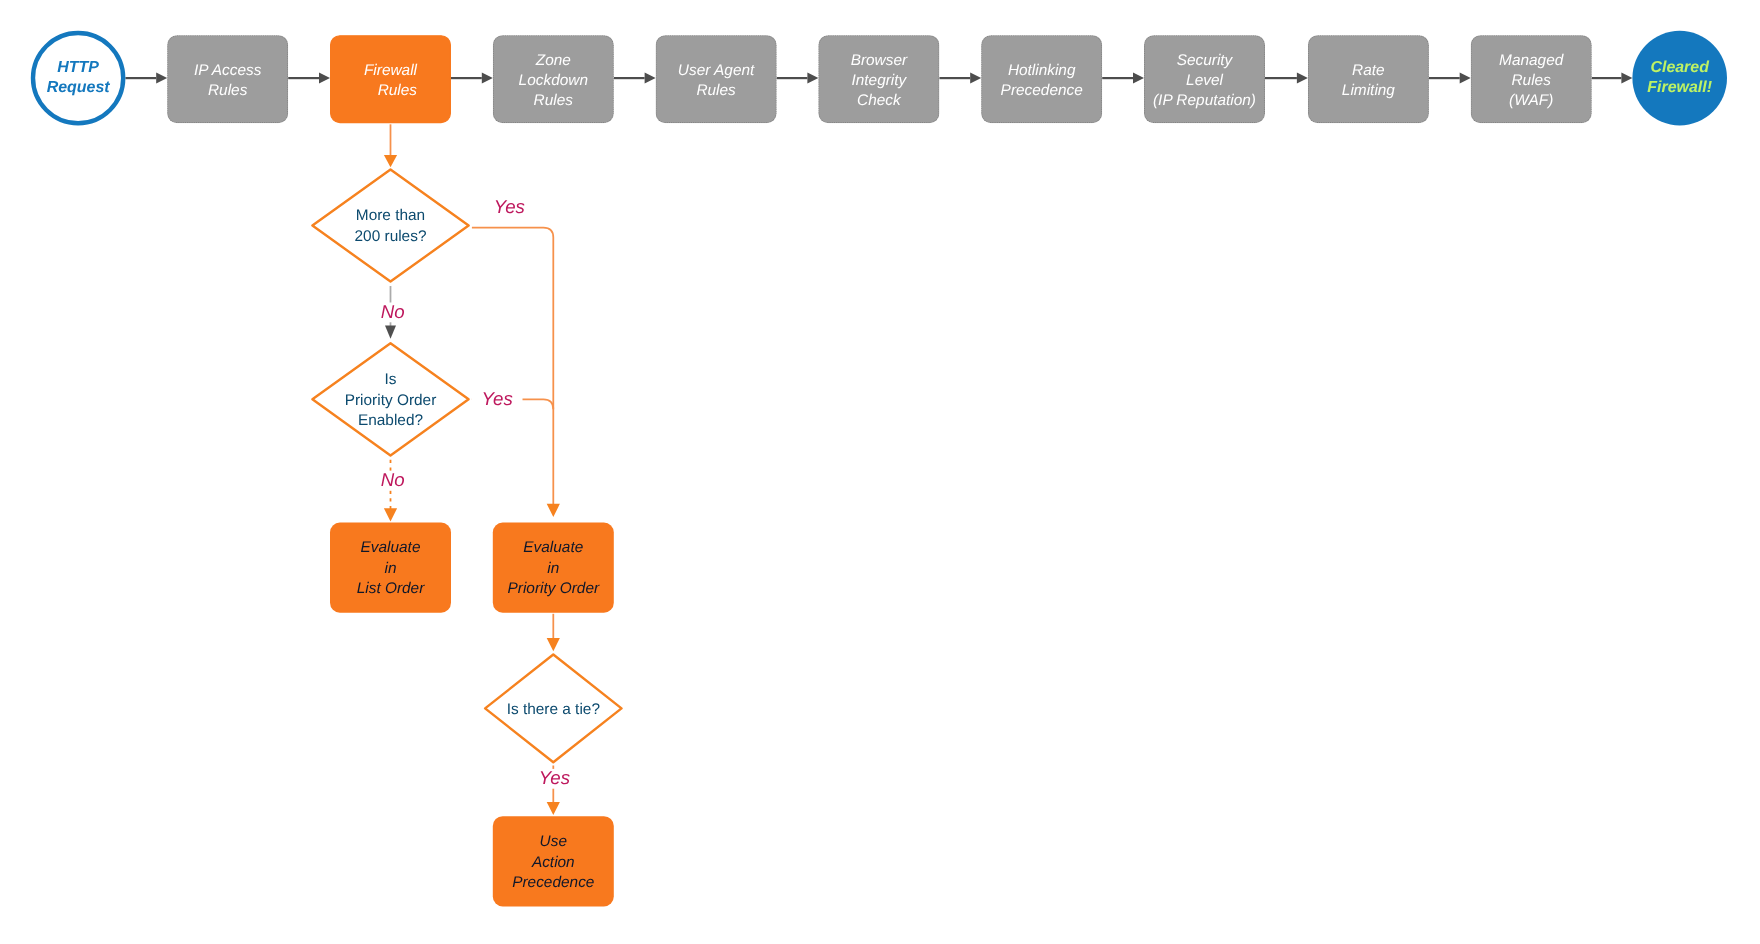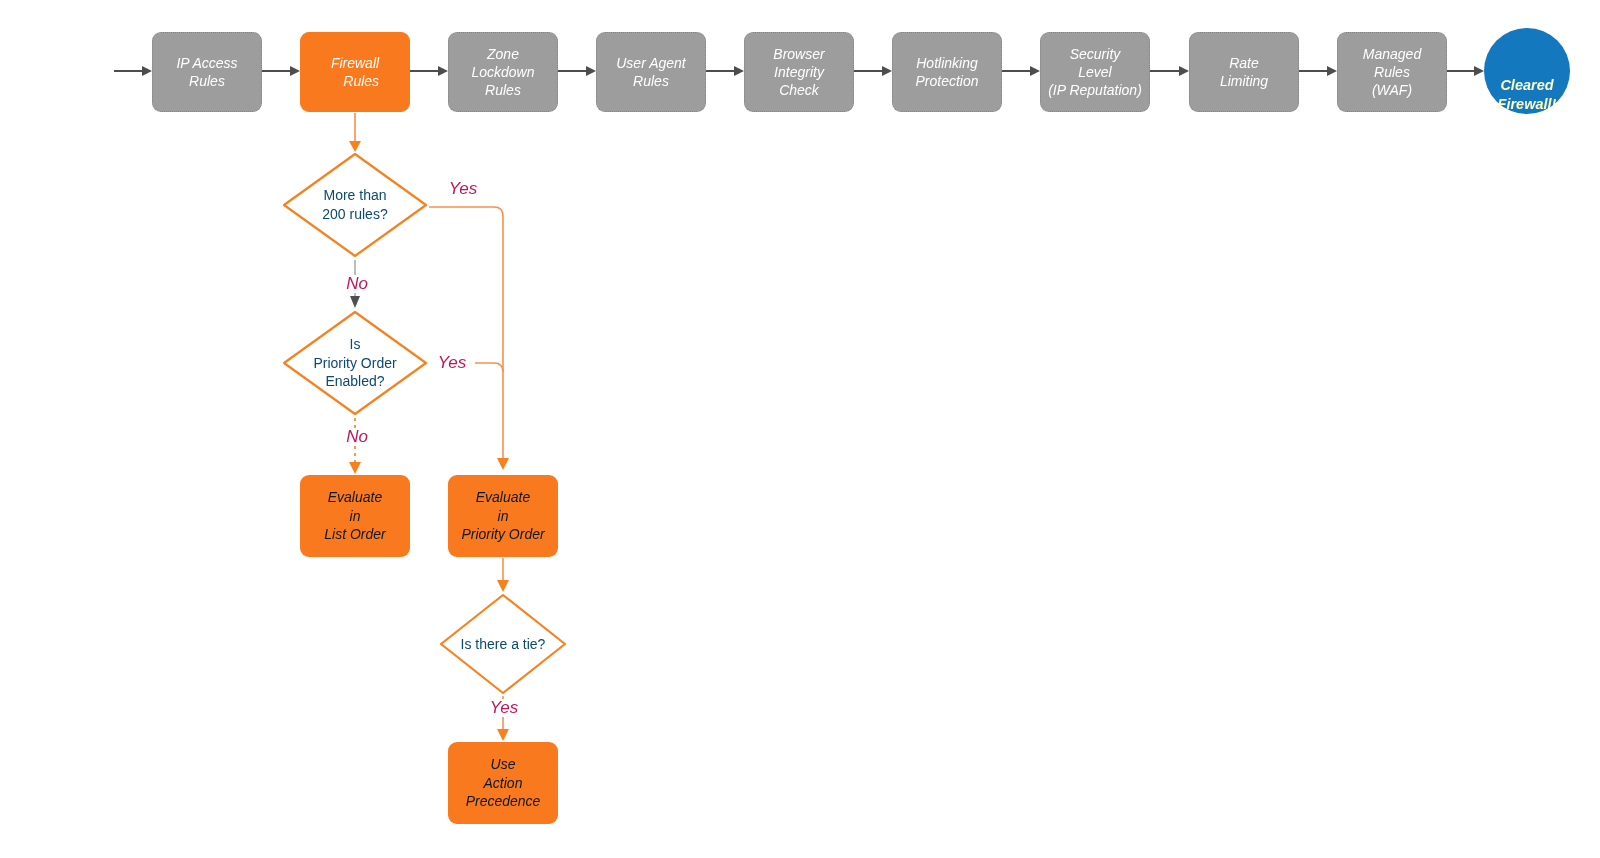--- a/index.html
+++ b/index.html
@@ -21,21 +21,21 @@
   .proc.highlight { background:#F8791E; border:1px solid #F8791E;text-align:right; }
   .action {
     width:110px; height:82px; border-radius:9px;
     background:#F8791E; color:#0f172a; font-style:italic; font-size:14px; line-height:1.35;
   }
   .circle {
     width:86px; height:86px; border-radius:50%;
     font-weight:bold; font-style:italic; font-size:14.5px; line-height:1.3;
   }
   .circle.start { background:#ffffff; border:4px solid #1478BE; color:#1478BE; }
-  .circle.end   { background:#1478BE; color:#fef9c3;align-items:flex-end; }
+  .circle.end   { background:#1478BE; color:#bef264; }
   .diamond .shape { position:absolute; left:0; top:0; }
   .diamond .label { position:relative; color:#0c4a6e; font-size:14px; line-height:1.35; }
   .edge-label {
     position:absolute; z-index:2; background:#ffffff; color:#be185d;
     font-style:italic; font-size:17px; line-height:18px; text-align:center; padding:0 2px;
   }
 </style>
 </head>
 <body>
 
@@ -106,20 +106,24 @@
     <g>
       <line x1="503" y1="558" x2="503" y2="581" stroke="#F6914B" stroke-width="1.6"></line>
       <polygon points="497,580 509,580 503,592" fill="#F6821F"></polygon>
     </g>
     <g>
       <line x1="503" y1="696" x2="503" y2="730" stroke="#F6914B" stroke-width="1.6"></line>
       <polygon points="497,729 509,729 503,741" fill="#F6821F"></polygon>
     </g>
   </svg>
 
+  <div class="node circle start" style="left:28px; top:28px;">
+    <span class="label">HTTP
+Request</span>
+  </div>
   <div class="node circle end" style="left:1484px; top:28px;">
     <span class="label">Cleared
 Firewall!</span>
   </div>
 
   <div class="node proc" style="left:152px; top:32px;">
     <span class="label">IP Access
 Rules</span>
   </div>
   <div class="node proc highlight" style="left:300px; top:32px;">
@@ -135,21 +139,21 @@
     <span class="label">User Agent
 Rules</span>
   </div>
   <div class="node proc" style="left:744px; top:32px;">
     <span class="label">Browser
 Integrity
 Check</span>
   </div>
   <div class="node proc" style="left:892px; top:32px;">
     <span class="label">Hotlinking
-Protection</span>
+Precedence</span>
   </div>
   <div class="node proc" style="left:1040px; top:32px;">
     <span class="label">Security
 Level
 (IP Reputation)</span>
   </div>
   <div class="node proc" style="left:1189px; top:32px;">
     <span class="label">Rate
 Limiting</span>
   </div>

